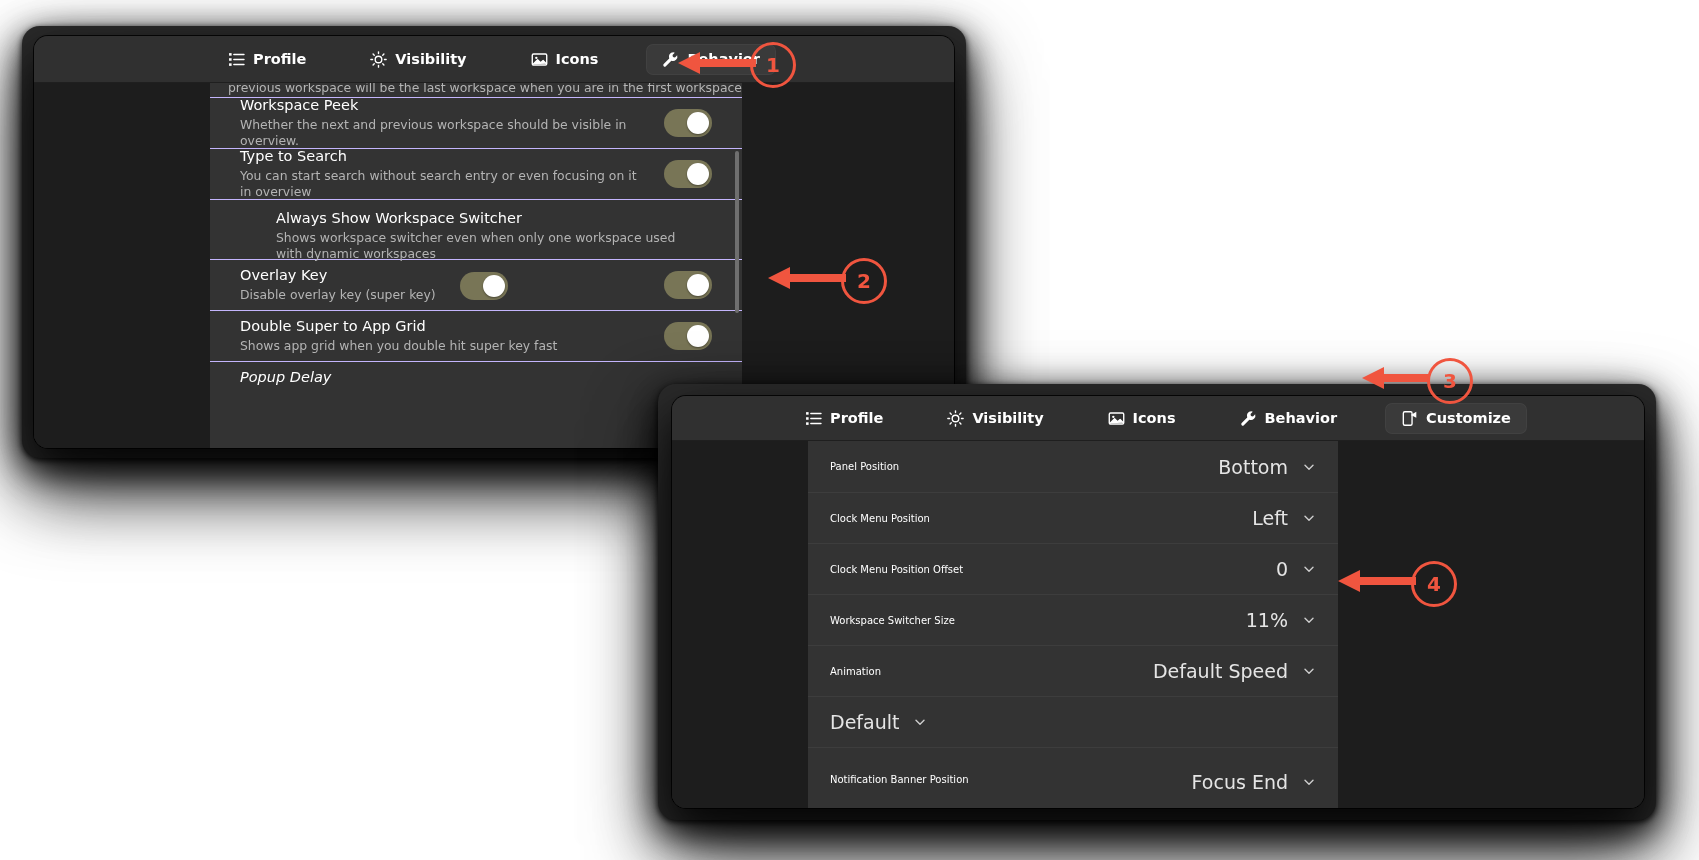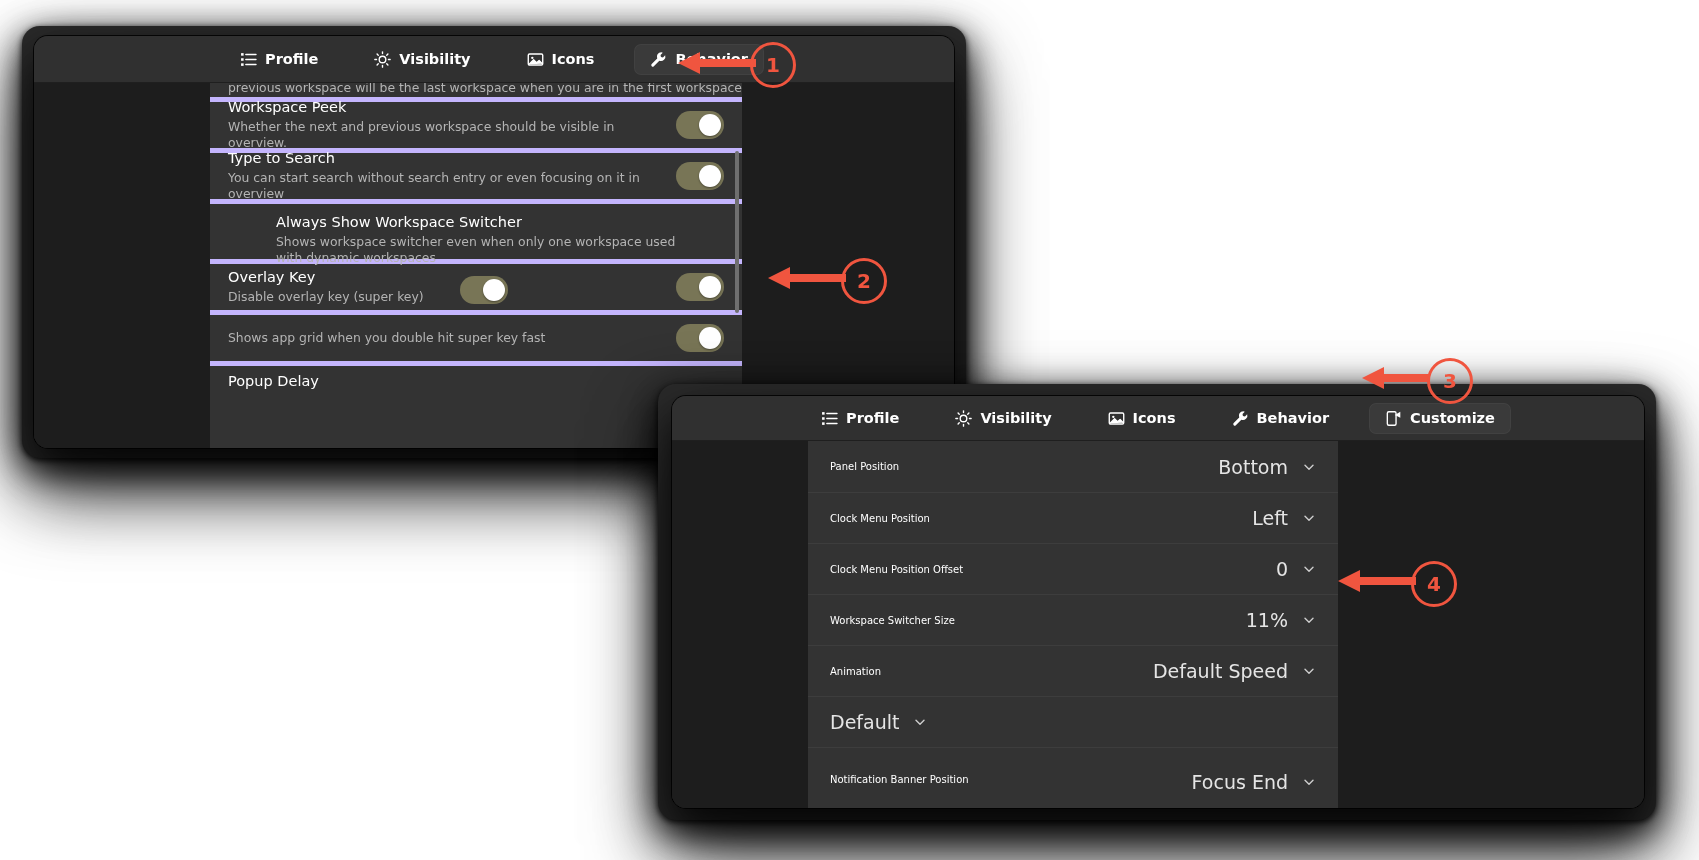--- a/index.html
+++ b/index.html
@@ -40,21 +40,21 @@
     background: #303030;
     display: flex;
     align-items: center;
     justify-content: center;
     position: relative;
     border-bottom: 1px solid #1f1f1f;
   }
   .tabs {
     display: flex;
     align-items: center;
-    gap: 8px;
+    gap: 16px;
   }
   .tab {
     display: flex;
     align-items: center;
     gap: 8px;
     padding: 7px 16px;
     margin: 0 8px;
     border-radius: 7px;
     color: #ffffff;
     font-size: 14.5px;
@@ -82,22 +82,22 @@
   }
   .prefs-list {
     background: #333333;
     flex: 0 0 auto;
     position: relative;
     overflow: hidden;
   }
   .pref-row {
     display: flex;
     align-items: center;
-    padding: 0 18px;
-    border-top: 5px solid #c4b5fd;
+    padding: 0 30px;
+    border-top: 1px solid #c4b5fd;
     box-sizing: border-box;
     min-height: 51px;
   }
   .pref-row:first-child { border-top: none; }
   .pref-text { flex: 1 1 auto; padding: 9px 0; min-width: 0; }
   .pref-title {
     color: #ffffff;
     font-size: 14.5px;
     line-height: 1.35;
     white-space: nowrap;
@@ -305,28 +305,29 @@
           <div class="pref-title">Overlay Key</div>
           <div class="pref-sub">Disable overlay key (super key)</div>
         </div>
         <div class="toggle on">
             <div class="knob"></div>
           </div>
       </div>
 
       <div class="pref-row" style="height:51px;">
         <div class="pref-text">
+          <div class="pref-title">Double Super to App Grid</div>
           <div class="pref-sub">Shows app grid when you double hit super key fast</div>
         </div>
         <div class="toggle on">
             <div class="knob"></div>
           </div>
       </div>
 
-      <div class="pref-row" style="height:20px; overflow:hidden; align-items:flex-start;">
+      <div class="pref-row" style="height:20px; overflow:hidden; align-items:flex-start;font-style:italic;">
         <div class="pref-text" style="padding:6px 0 0 0;">
           <div class="pref-title">Popup Delay</div>
         </div>
       </div>
 
       <div class="scrollbar" style="right:3px; top:68px; height:162px;"></div>
     </div>
 
     <div class="side-gutter" style="flex:1 1 auto;"></div>
   </div>

